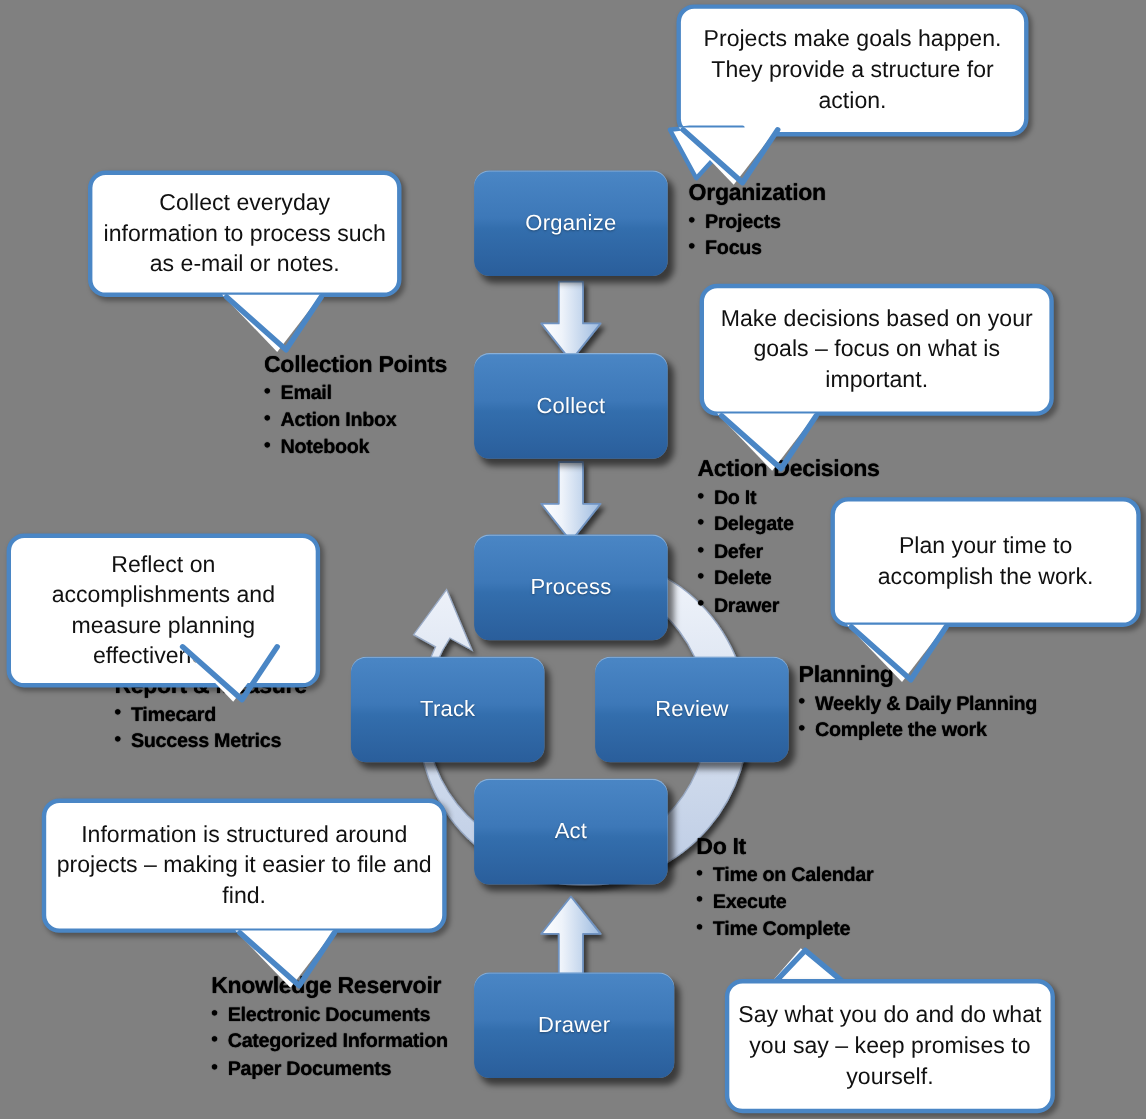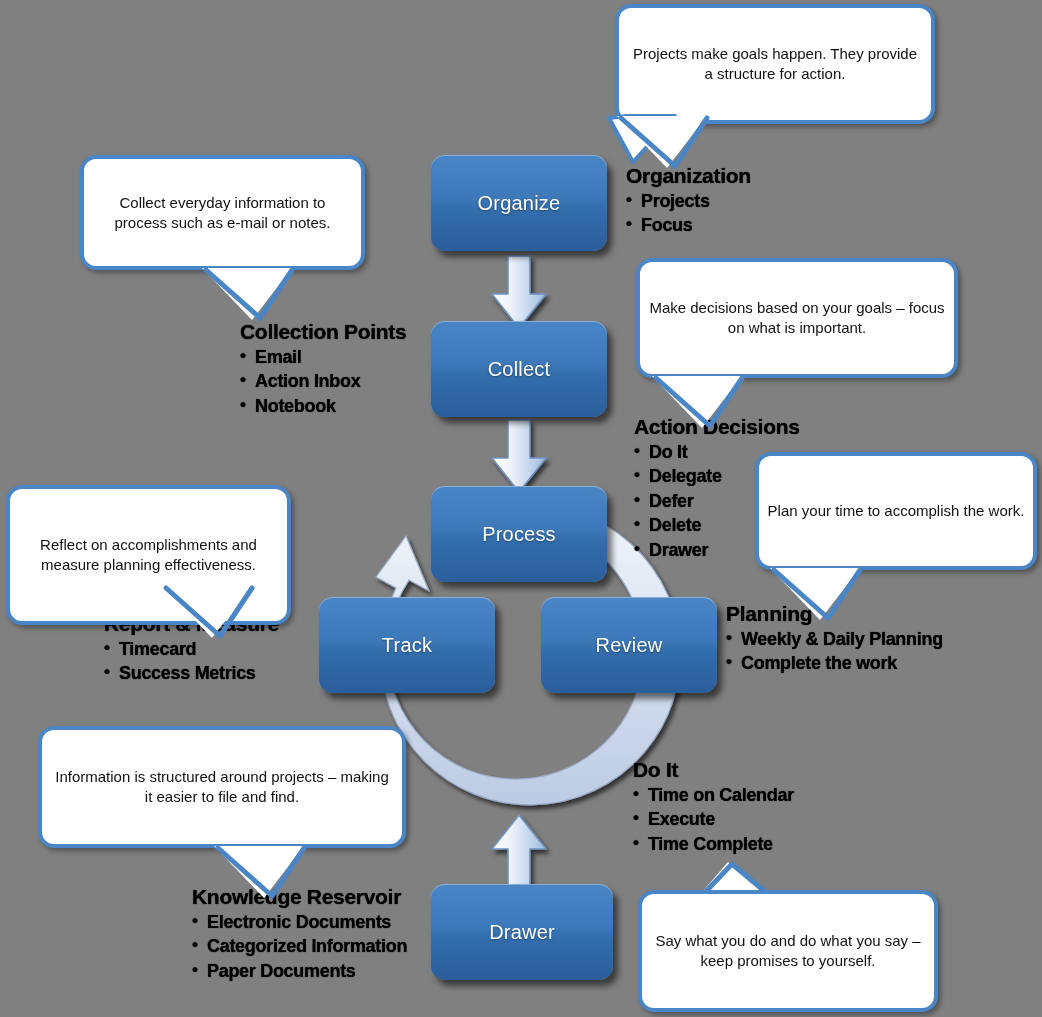--- a/index.html
+++ b/index.html
@@ -38,21 +38,21 @@
   .callout{position:absolute;z-index:9;}
   .callout .body{
     position:relative;
     background:#ffffff;
     border:4px solid #4a86c5;
     border-radius:16px;
     box-sizing:border-box;
     display:flex;align-items:center;justify-content:center;
     text-align:center;
     color:#111111;
-    font-size:15px;
+    font-size:21px;
     line-height:1.32;
     padding:10px 8px;
     box-shadow:3px 3px 5px rgba(0,0,0,.35);
   }
   .callout .tail{position:absolute;left:0;top:0;width:100%;height:100%;pointer-events:none;}
   .callout .tail svg{display:block;overflow:visible;}
 
   
   .annot{position:absolute;z-index:8;color:#000000;}
   .annot .ah{
@@ -159,20 +159,23 @@
   </div>
 
   <div class="pbox" style="left:319px;top:597px;width:176px;height:96px;">
     <span>Track</span>
   </div>
 
   <div class="pbox" style="left:541px;top:597px;width:176px;height:96px;">
     <span>Review</span>
   </div>
 
+  <div class="pbox" style="left:431px;top:708px;width:176px;height:96px;">
+    <span>Act</span>
+  </div>
 
   <div class="pbox" style="left:431px;top:884px;width:182px;height:96px;">
     <span>Drawer</span>
   </div>
 
   <div class="callout" style="left:615px;top:4px;width:320px;height:120px;">
     <div class="body" style="width:320px;height:120px;">
       <span>Projects make goals happen.  They provide a structure for action.</span>
     </div>
     <div class="tail">
@@ -230,21 +233,21 @@
   <div class="callout" style="left:38px;top:726px;width:318px;height:122px;">
     <div class="body" style="width:368px;height:122px;">
       <span>Information is structured around projects – making it easier to file and find.</span>
     </div>
   </div>
   <svg style="position:absolute;left:212px;top:840px;z-index:10;" width="160" height="80" viewBox="0 0 160 80">
     <path d="M2,6 L92,6 L52,58 L2,6 Z" fill="#ffffff"></path>
     <path d="M6,8 L60,56 M60,56 L92,8" fill="none" stroke="#4a86c5" stroke-width="5" stroke-linejoin="round" stroke-linecap="round"></path>
   </svg>
 
-  <div class="callout" style="left:638px;top:890px;width:300px;height:122px;">
+  <div class="callout" style="left:659px;top:890px;width:300px;height:122px;">
     <div class="body" style="width:300px;height:122px;">
       <span>Say what you do and do what you say – keep promises to yourself.</span>
     </div>
   </div>
   <svg style="position:absolute;left:688px;top:858px;z-index:8;" width="160" height="60" viewBox="0 0 160 60">
     <path d="M2,48 L92,48 L40,4 L2,48 Z" fill="#ffffff"></path>
     <path d="M6,46 L44,6 M44,6 L92,46" fill="none" stroke="#4a86c5" stroke-width="5" stroke-linejoin="round" stroke-linecap="round"></path>
   </svg>
 
   <div class="annot" style="left:626px;top:164px;">

